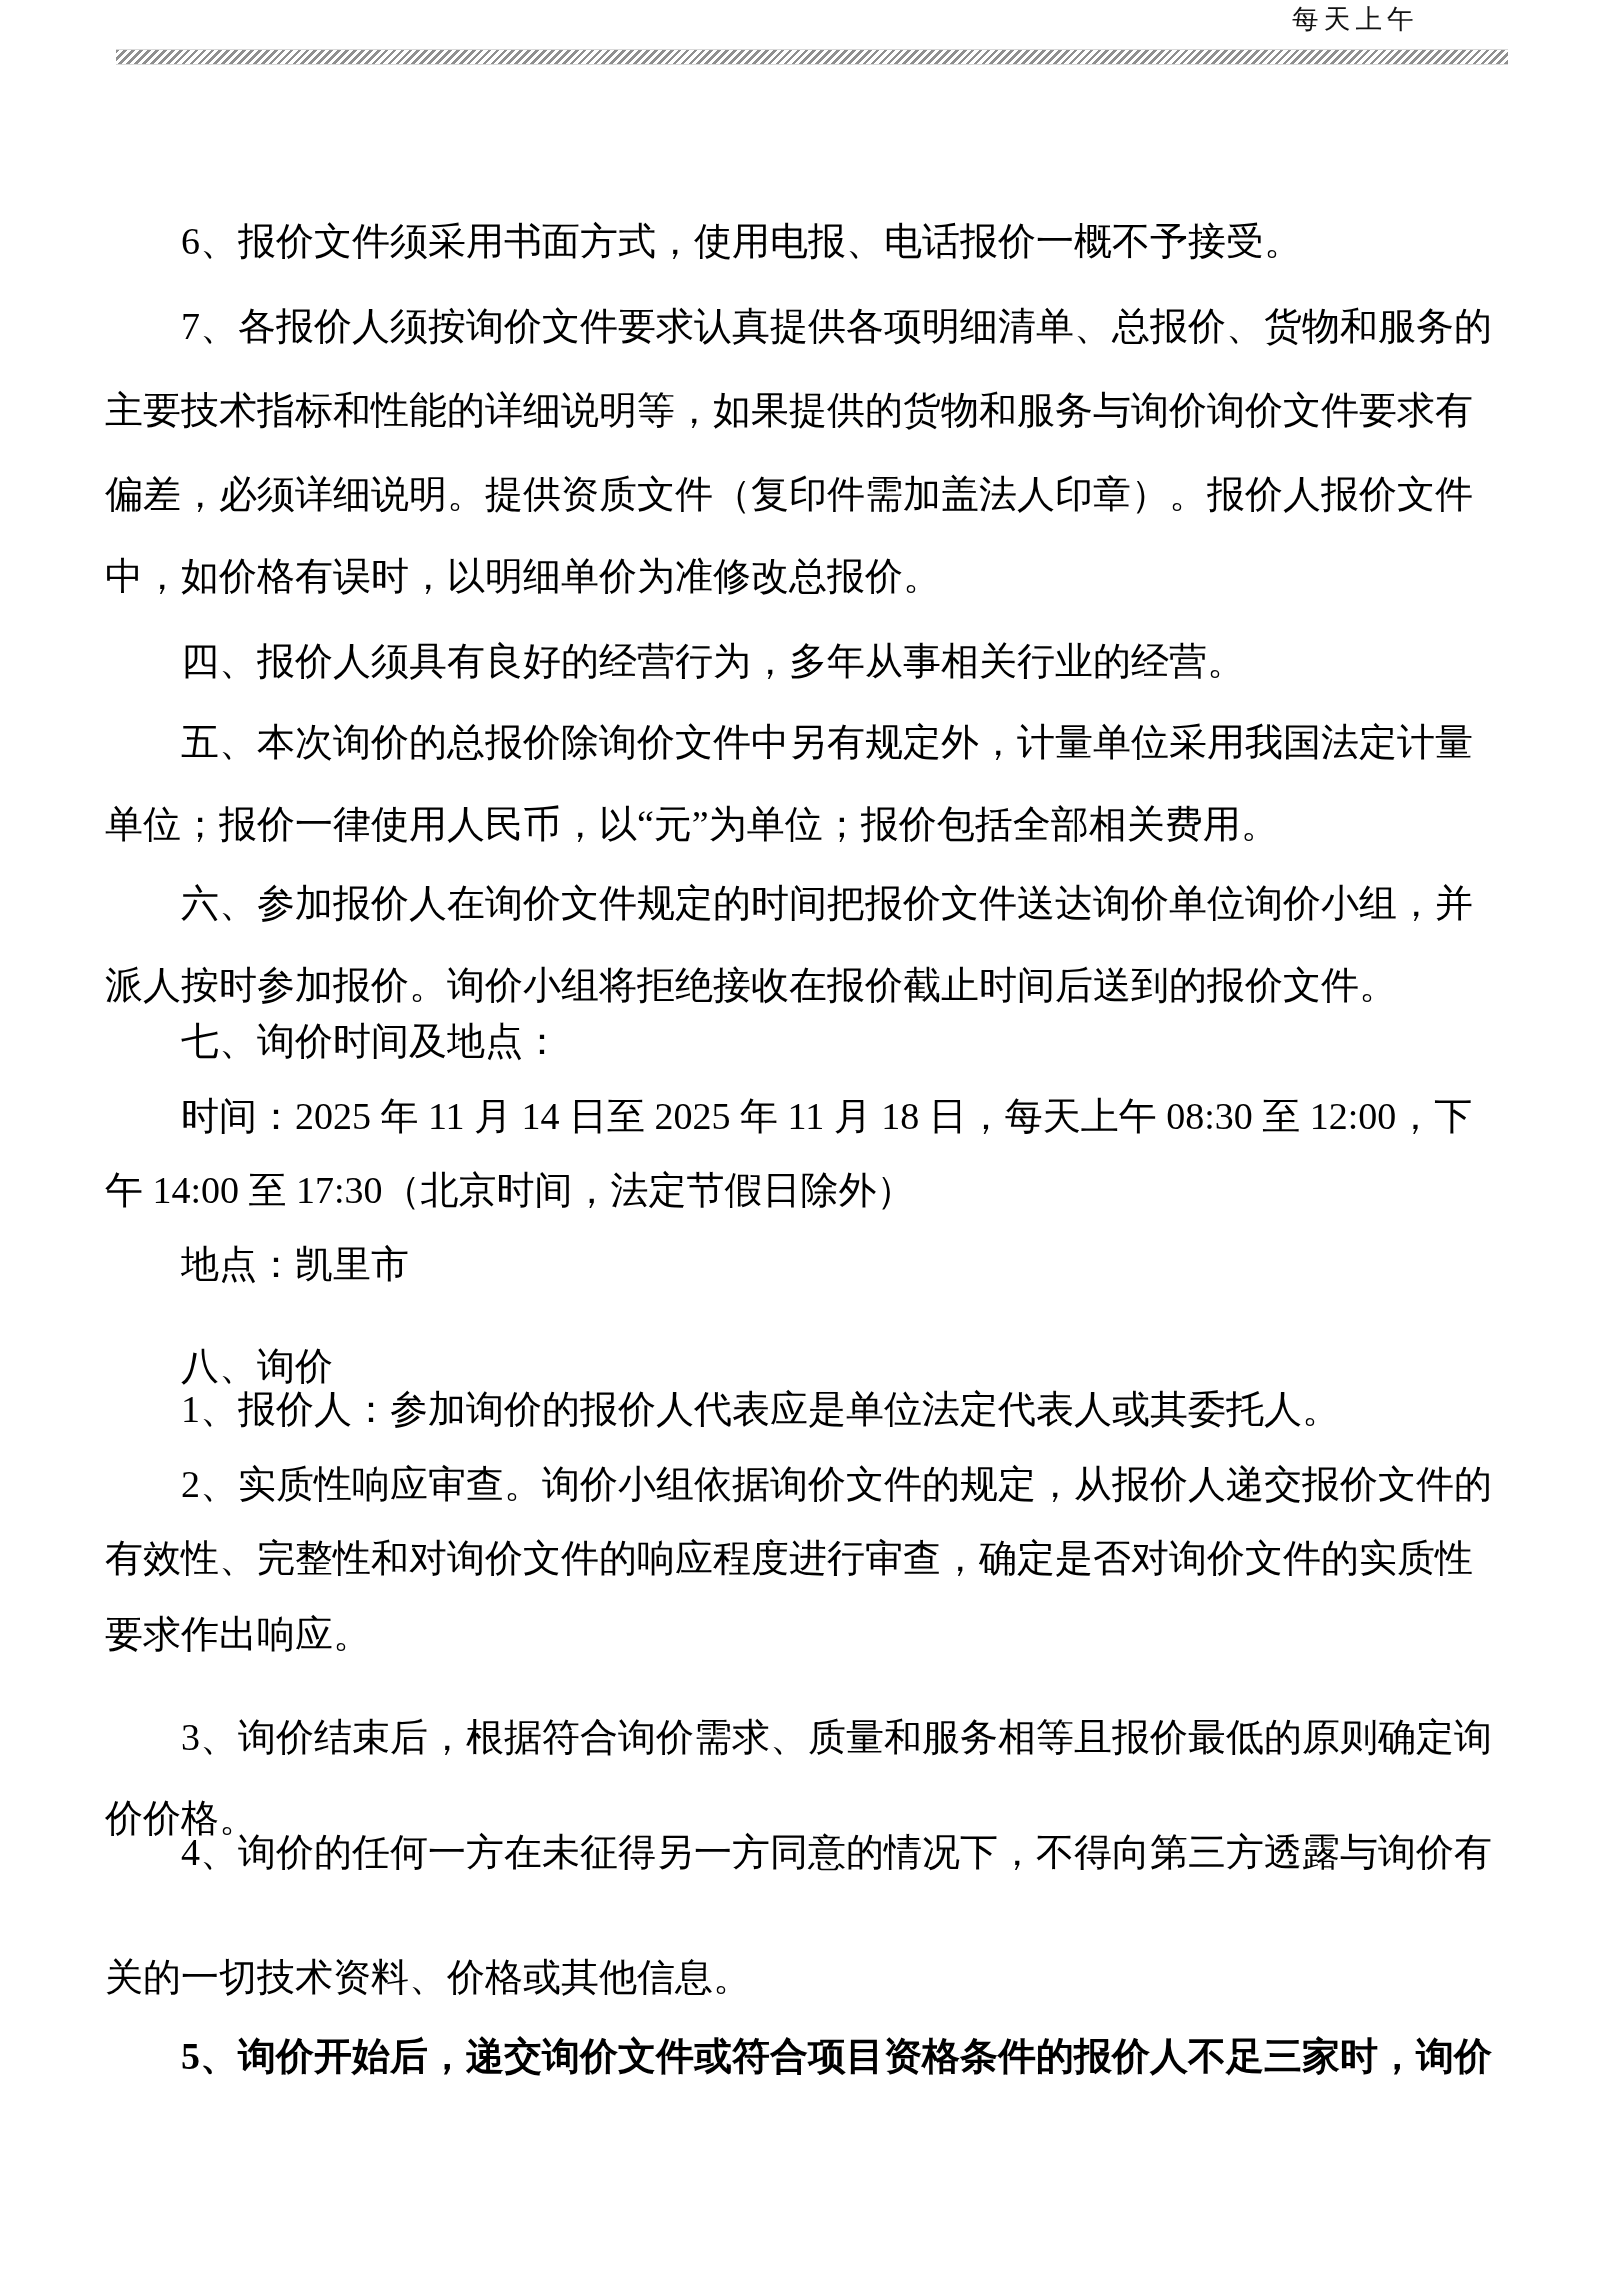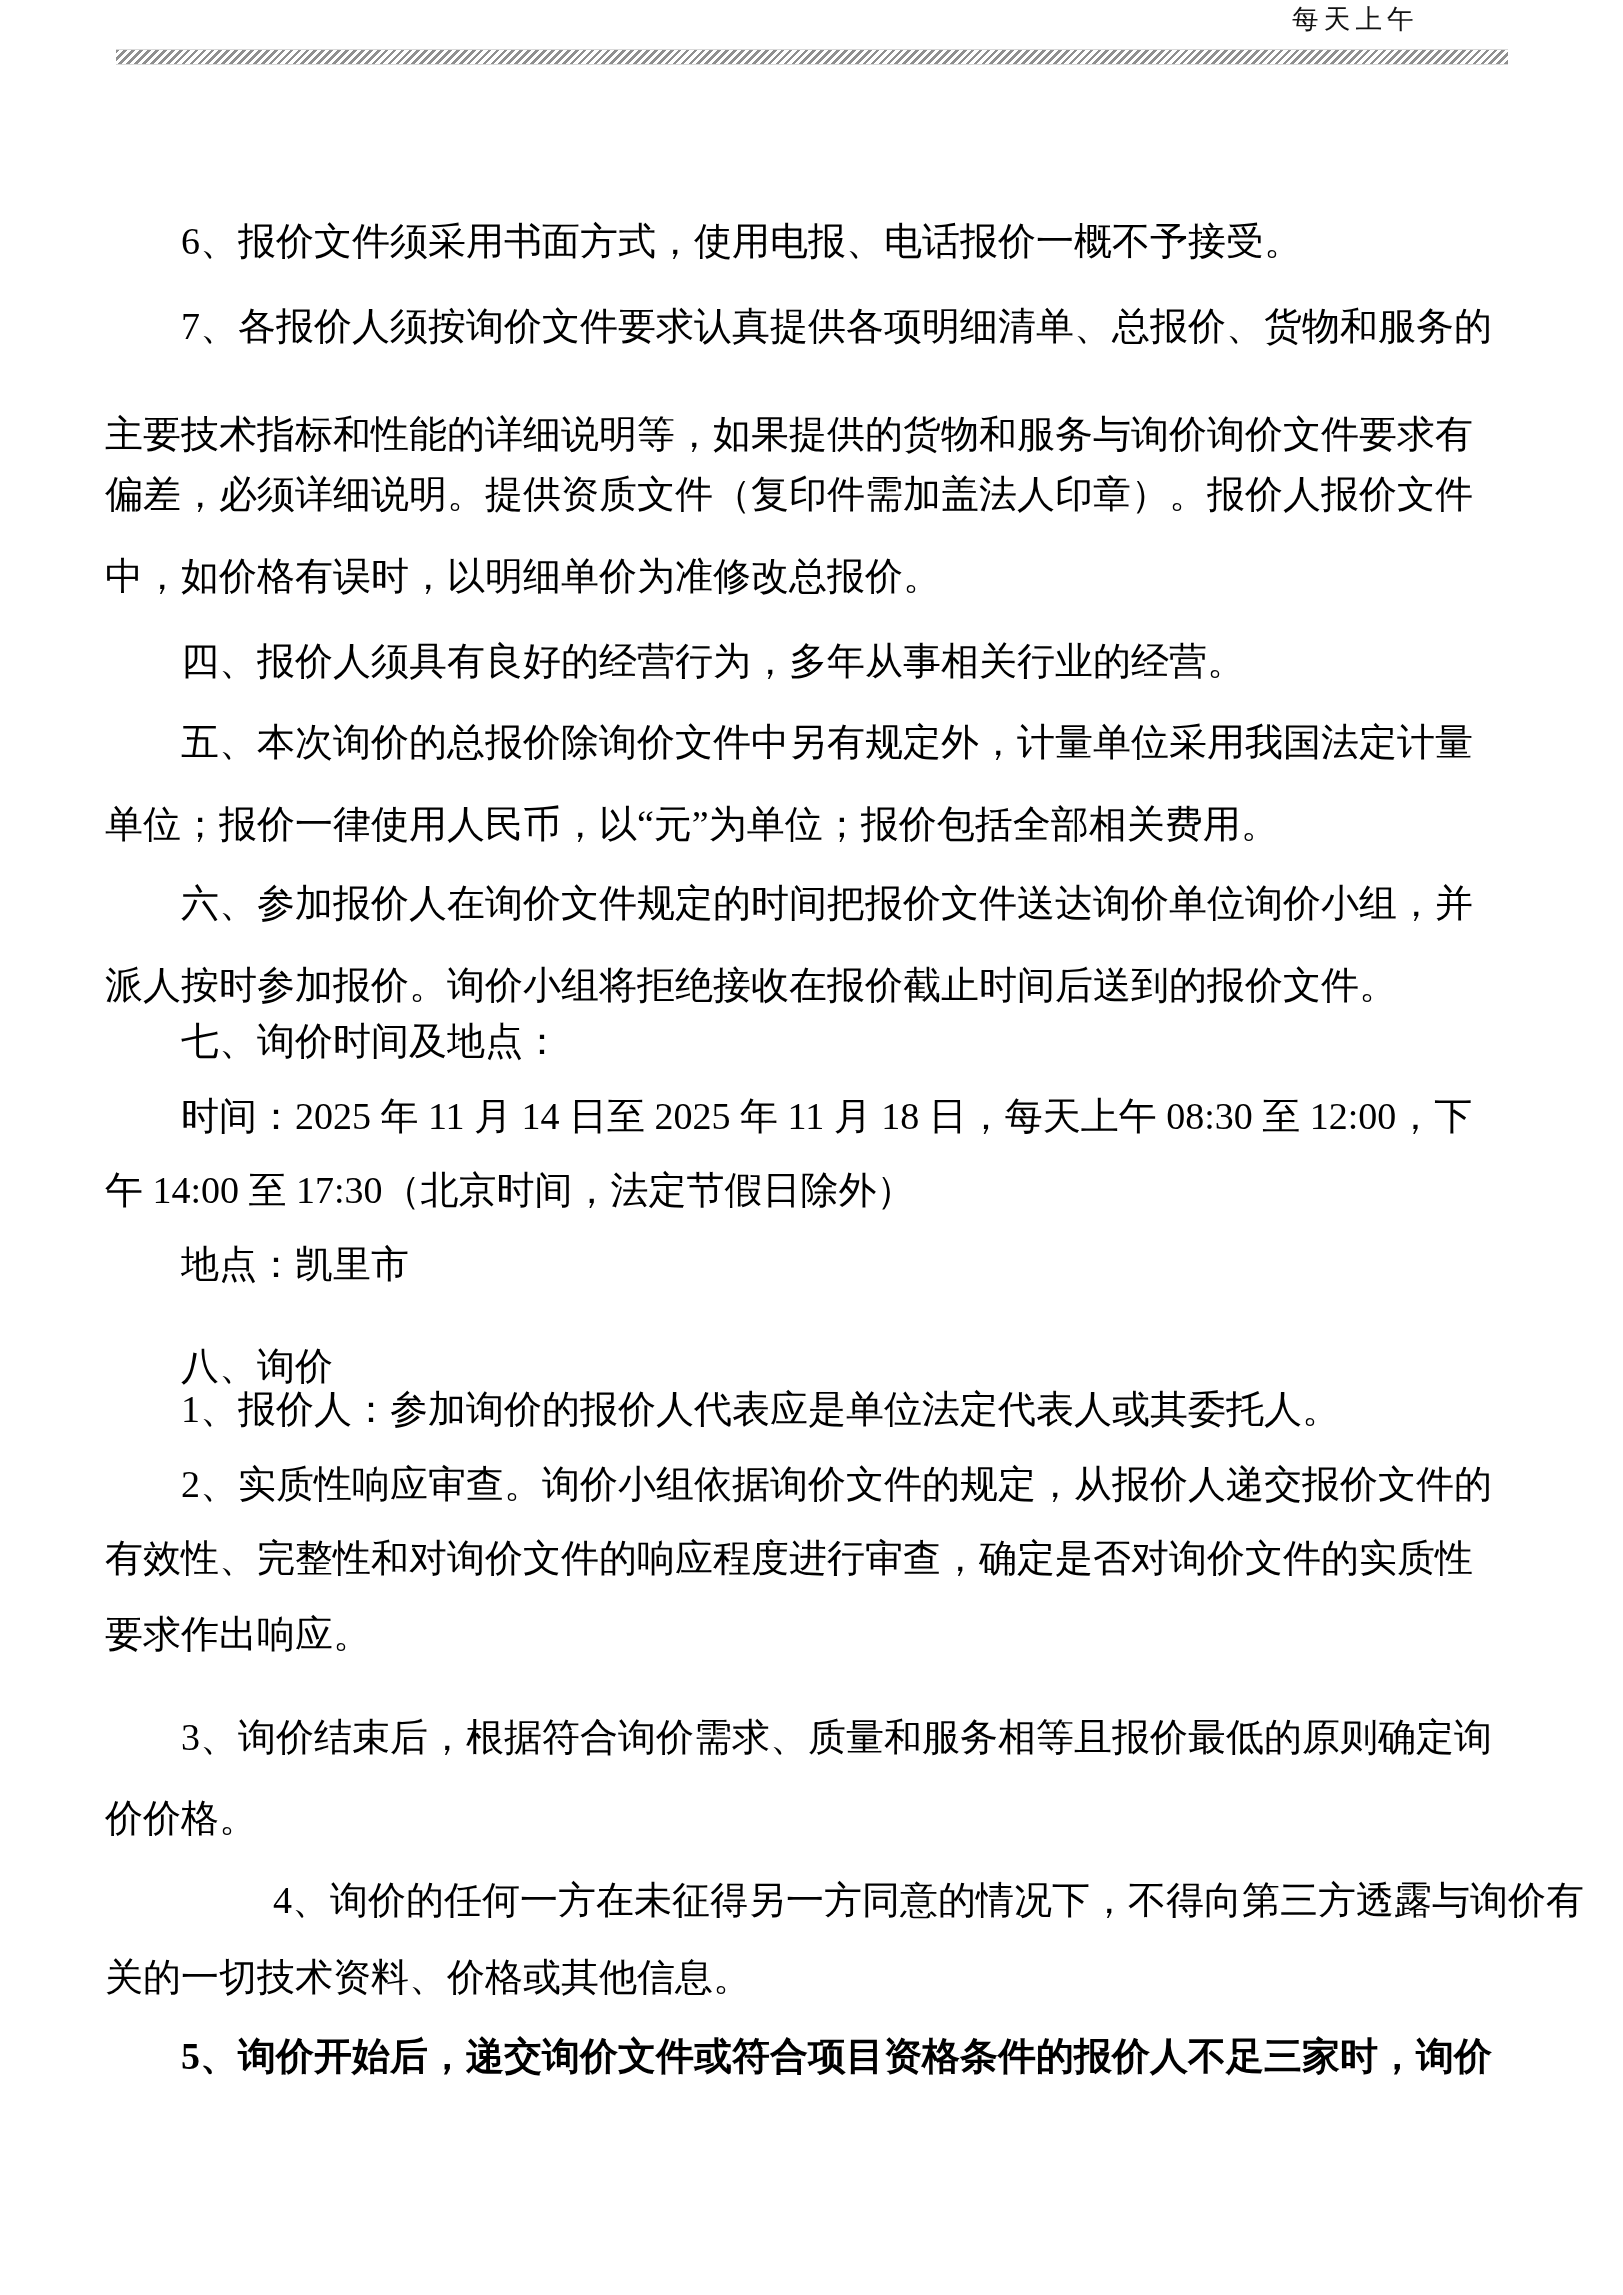--- a/index.html
+++ b/index.html
@@ -67,38 +67,38 @@
 
 <div class="page">
 
   <div class="header-title">每天上午</div>
 
   <div class="header-border"></div>
 
   <div class="doc-body">
       <div class="line indent" style="top: 217px;">6、报价文件须采用书面方式，使用电报、电话报价一概不予接受。</div>
       <div class="line indent" style="top: 302px;">7、各报价人须按询价文件要求认真提供各项明细清单、总报价、货物和服务的</div>
-      <div class="line" style="top: 386px; margin-top: 24px;">主要技术指标和性能的详细说明等，如果提供的货物和服务与询价询价文件要求有</div>
+      <div class="line" style="top: 386px;">主要技术指标和性能的详细说明等，如果提供的货物和服务与询价询价文件要求有</div>
       <div class="line" style="top: 470px;">偏差，必须详细说明。提供资质文件（复印件需加盖法人印章）。报价人报价文件</div>
       <div class="line" style="top: 552px;">中，如价格有误时，以明细单价为准修改总报价。</div>
       <div class="line indent" style="top: 637px;">四、报价人须具有良好的经营行为，多年从事相关行业的经营。</div>
       <div class="line indent" style="top: 718px;">五、本次询价的总报价除询价文件中另有规定外，计量单位采用我国法定计量</div>
       <div class="line" style="top: 800px;">单位；报价一律使用人民币，以“元”为单位；报价包括全部相关费用。</div>
       <div class="line indent" style="top: 879px;">六、参加报价人在询价文件规定的时间把报价文件送达询价单位询价小组，并</div>
       <div class="line" style="top: 961px;">派人按时参加报价。询价小组将拒绝接收在报价截止时间后送到的报价文件。</div>
       <div class="line indent" style="top: 1017px;">七、询价时间及地点：</div>
       <div class="line indent" style="top: 1092px;">时间：2025 年 11 月 14 日至 2025 年 11 月 18 日，每天上午 08:30 至 12:00，下</div>
       <div class="line" style="top: 1166px;">午 14:00 至 17:30（北京时间，法定节假日除外）</div>
       <div class="line indent" style="top: 1240px;">地点：凯里市</div>
       <div class="line indent" style="top: 1314px; margin-top: 28px;">八、询价</div>
       <div class="line indent" style="top: 1385px;">1、报价人：参加询价的报价人代表应是单位法定代表人或其委托人。</div>
       <div class="line indent" style="top: 1460px;">2、实质性响应审查。询价小组依据询价文件的规定，从报价人递交报价文件的</div>
       <div class="line" style="top: 1534px;">有效性、完整性和对询价文件的响应程度进行审查，确定是否对询价文件的实质性</div>
       <div class="line" style="top: 1610px;">要求作出响应。</div>
       <div class="line indent" style="top: 1713px;">3、询价结束后，根据符合询价需求、质量和服务相等且报价最低的原则确定询</div>
       <div class="line" style="top: 1794px;">价价格。</div>
-      <div class="line indent" style="top: 1876px; text-align: right;">4、询价的任何一方在未征得另一方同意的情况下，不得向第三方透露与询价有</div>
+      <div class="line indent" style="top: 1828px;">4、询价的任何一方在未征得另一方同意的情况下，不得向第三方透露与询价有</div>
       <div class="line" style="top: 1953px;">关的一切技术资料、价格或其他信息。</div>
       <div class="line indent bold" style="top: 2032px;">5、询价开始后，递交询价文件或符合项目资格条件的报价人不足三家时，询价</div>
     </div>
 
 </div>
 
 
 </body></html>

